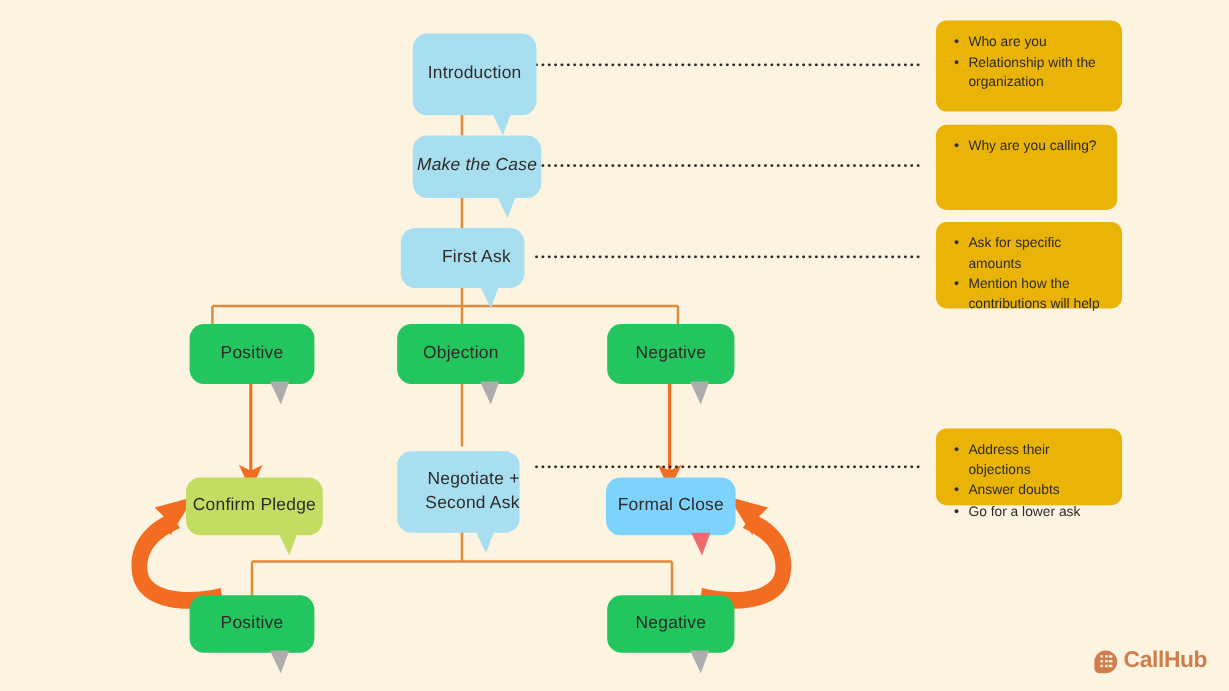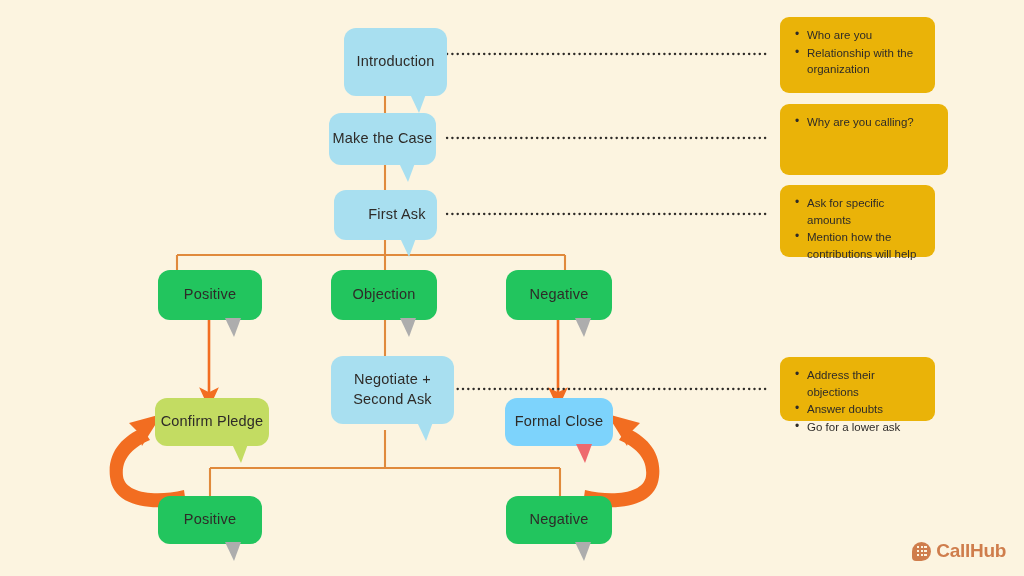--- a/index.html
+++ b/index.html
@@ -166,21 +166,21 @@
       <line x1="447" y1="214" x2="770" y2="214"></line>
       <line x1="447" y1="389" x2="770" y2="389"></line>
     </g>
   </svg>
 
   <div class="node blue" style="left:332px; top:28px; width:103px; height:68px;margin-left:12px;">
     <span class="lbl">Introduction</span>
     <span class="tail"></span>
   </div>
 
-  <div class="node blue" style="left:329px; top:113px; width:107px; height:52px;">
+  <div class="node blue" style="left:344px; top:113px; width:107px; height:52px;font-style:italic;">
     <span class="lbl">Make the Case</span>
     <span class="tail"></span>
   </div>
 
   <div class="node blue" style="left:334px; top:190px; width:103px; height:50px;padding-left:23px;">
     <span class="lbl">First Ask</span>
     <span class="tail"></span>
   </div>
 
   <div class="node gray" style="left:158px; top:270px; width:104px; height:50px;">
@@ -191,21 +191,21 @@
   <div class="node gray" style="left:331px; top:270px; width:106px; height:50px;">
     <span class="lbl">Objection</span>
     <span class="tail"></span>
   </div>
 
   <div class="node gray" style="left:506px; top:270px; width:106px; height:50px;">
     <span class="lbl">Negative</span>
     <span class="tail"></span>
   </div>
 
-  <div class="node blue" style="left:331px; top:356px; width:123px; height:68px; flex-direction:column;">
+  <div class="node blue" style="left:331px; top:376px; width:102px; height:68px; flex-direction:column;align-items:flex-end;">
     <span class="lbl">Negotiate +</span>
     <span class="lbl">Second Ask</span>
     <span class="tail"></span>
   </div>
 
   <div class="node green" style="left:155px; top:398px; width:114px; height:48px;">
     <span class="lbl">Confirm Pledge</span>
     <span class="tail"></span>
   </div>
 
@@ -224,21 +224,21 @@
     <span class="tail"></span>
   </div>
 
   <div class="note" style="left:780px; top:17px; width:155px; height:76px;">
     <ul>
       <li>Who are you</li>
       <li>Relationship with the organization</li>
     </ul>
   </div>
 
-  <div class="note" style="left:780px; top:104px; width:168px; height:71px;">
+  <div class="note" style="left:780px; top:104px; width:151px; height:71px;">
     <ul>
       <li>Why are you calling?</li>
     </ul>
   </div>
 
   <div class="note" style="left:780px; top:185px; width:155px; height:72px;">
     <ul>
       <li>Ask for specific amounts</li>
       <li>Mention how the contributions will help</li>
     </ul>

